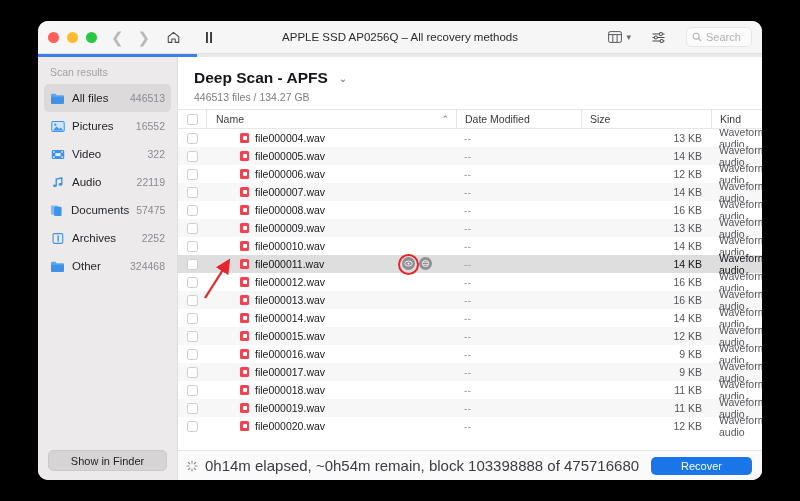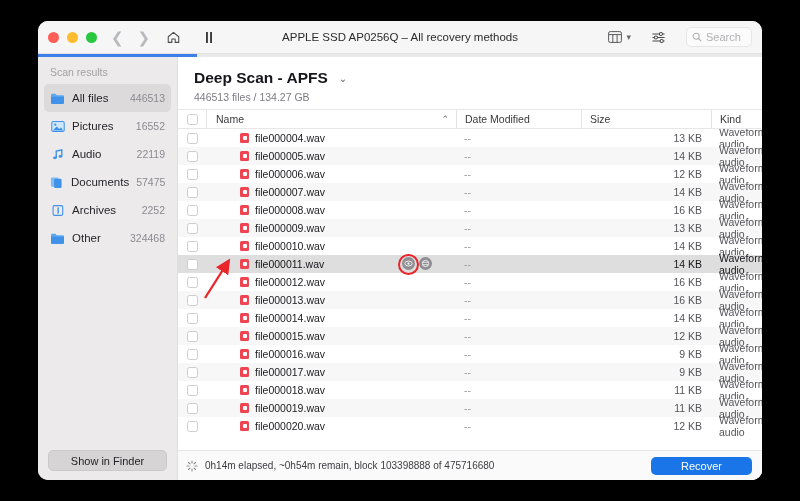--- a/index.html
+++ b/index.html
@@ -193,21 +193,21 @@
 
   
   #statusbar {
     height: 30px; flex: 0 0 auto;
     border-top: 1px solid #e5e5e5;
     background: #fafafa;
     display: flex; align-items: center;
     padding: 0 10px 0 8px;
     gap: 7px;
   }
-  #status-text { font-size: 10px; color: #3c3c41; }
+  #status-text { font-size: 15px; color: #3c3c41; }
   #recover-btn {
     margin-left: auto;
     background: #1a76e8;
     color: #fff;
     font-size: 11px;
     border-radius: 5px;
     padding: 3px 30px;
   }
   .spinner { width: 12px; height: 12px; display:inline-flex; }
 </style>
@@ -306,20 +306,36 @@
           <svg width="14" height="13" viewBox="0 0 15 14">
             <rect x="0.8" y="1.6" width="13.4" height="10.8" rx="1.6" fill="#cfe6fb" stroke="#3f92e8" stroke-width="1.1"></rect>
             <circle cx="4.6" cy="5.1" r="1.2" fill="#3f92e8"></circle>
             <path d="M2 11.4 L6 7 L8.8 9.8 L10.6 8.2 L13.2 11.4 Z" fill="#3f92e8"></path>
           </svg>
         </span>
         <span class="side-label">Pictures</span>
         <span class="side-count">16552</span>
       </div>
 
+      <div class="side-item">
+        <span class="side-icon">
+          <svg width="14" height="13" viewBox="0 0 15 14">
+            <rect x="0.8" y="2.2" width="13.4" height="9.6" rx="1.2" fill="#3f92e8"></rect>
+            <g fill="#dff0fe">
+              <rect x="2.2" y="3.4" width="1.7" height="1.7"></rect>
+                <rect x="2.2" y="8.9" width="1.7" height="1.7"></rect>
+              <rect x="11.1" y="3.4" width="1.7" height="1.7"></rect>
+                <rect x="11.1" y="8.9" width="1.7" height="1.7"></rect>
+              <rect x="4.6" y="5.5" width="5.8" height="3.2"></rect>
+            </g>
+          </svg>
+        </span>
+        <span class="side-label">Video</span>
+        <span class="side-count">322</span>
+      </div>
 
       <div class="side-item">
         <span class="side-icon">
           <svg width="14" height="13" viewBox="0 0 15 14">
             <path d="M5.6 10.4V3.4l6-1.3v6.6" fill="none" stroke="#3f92e8" stroke-width="1.5" stroke-linecap="round"></path>
             <ellipse cx="4.1" cy="10.6" rx="1.9" ry="1.5" fill="#3f92e8"></ellipse>
             <ellipse cx="10.1" cy="9.1" rx="1.9" ry="1.5" fill="#3f92e8"></ellipse>
           </svg>
         </span>
         <span class="side-label">Audio</span>

